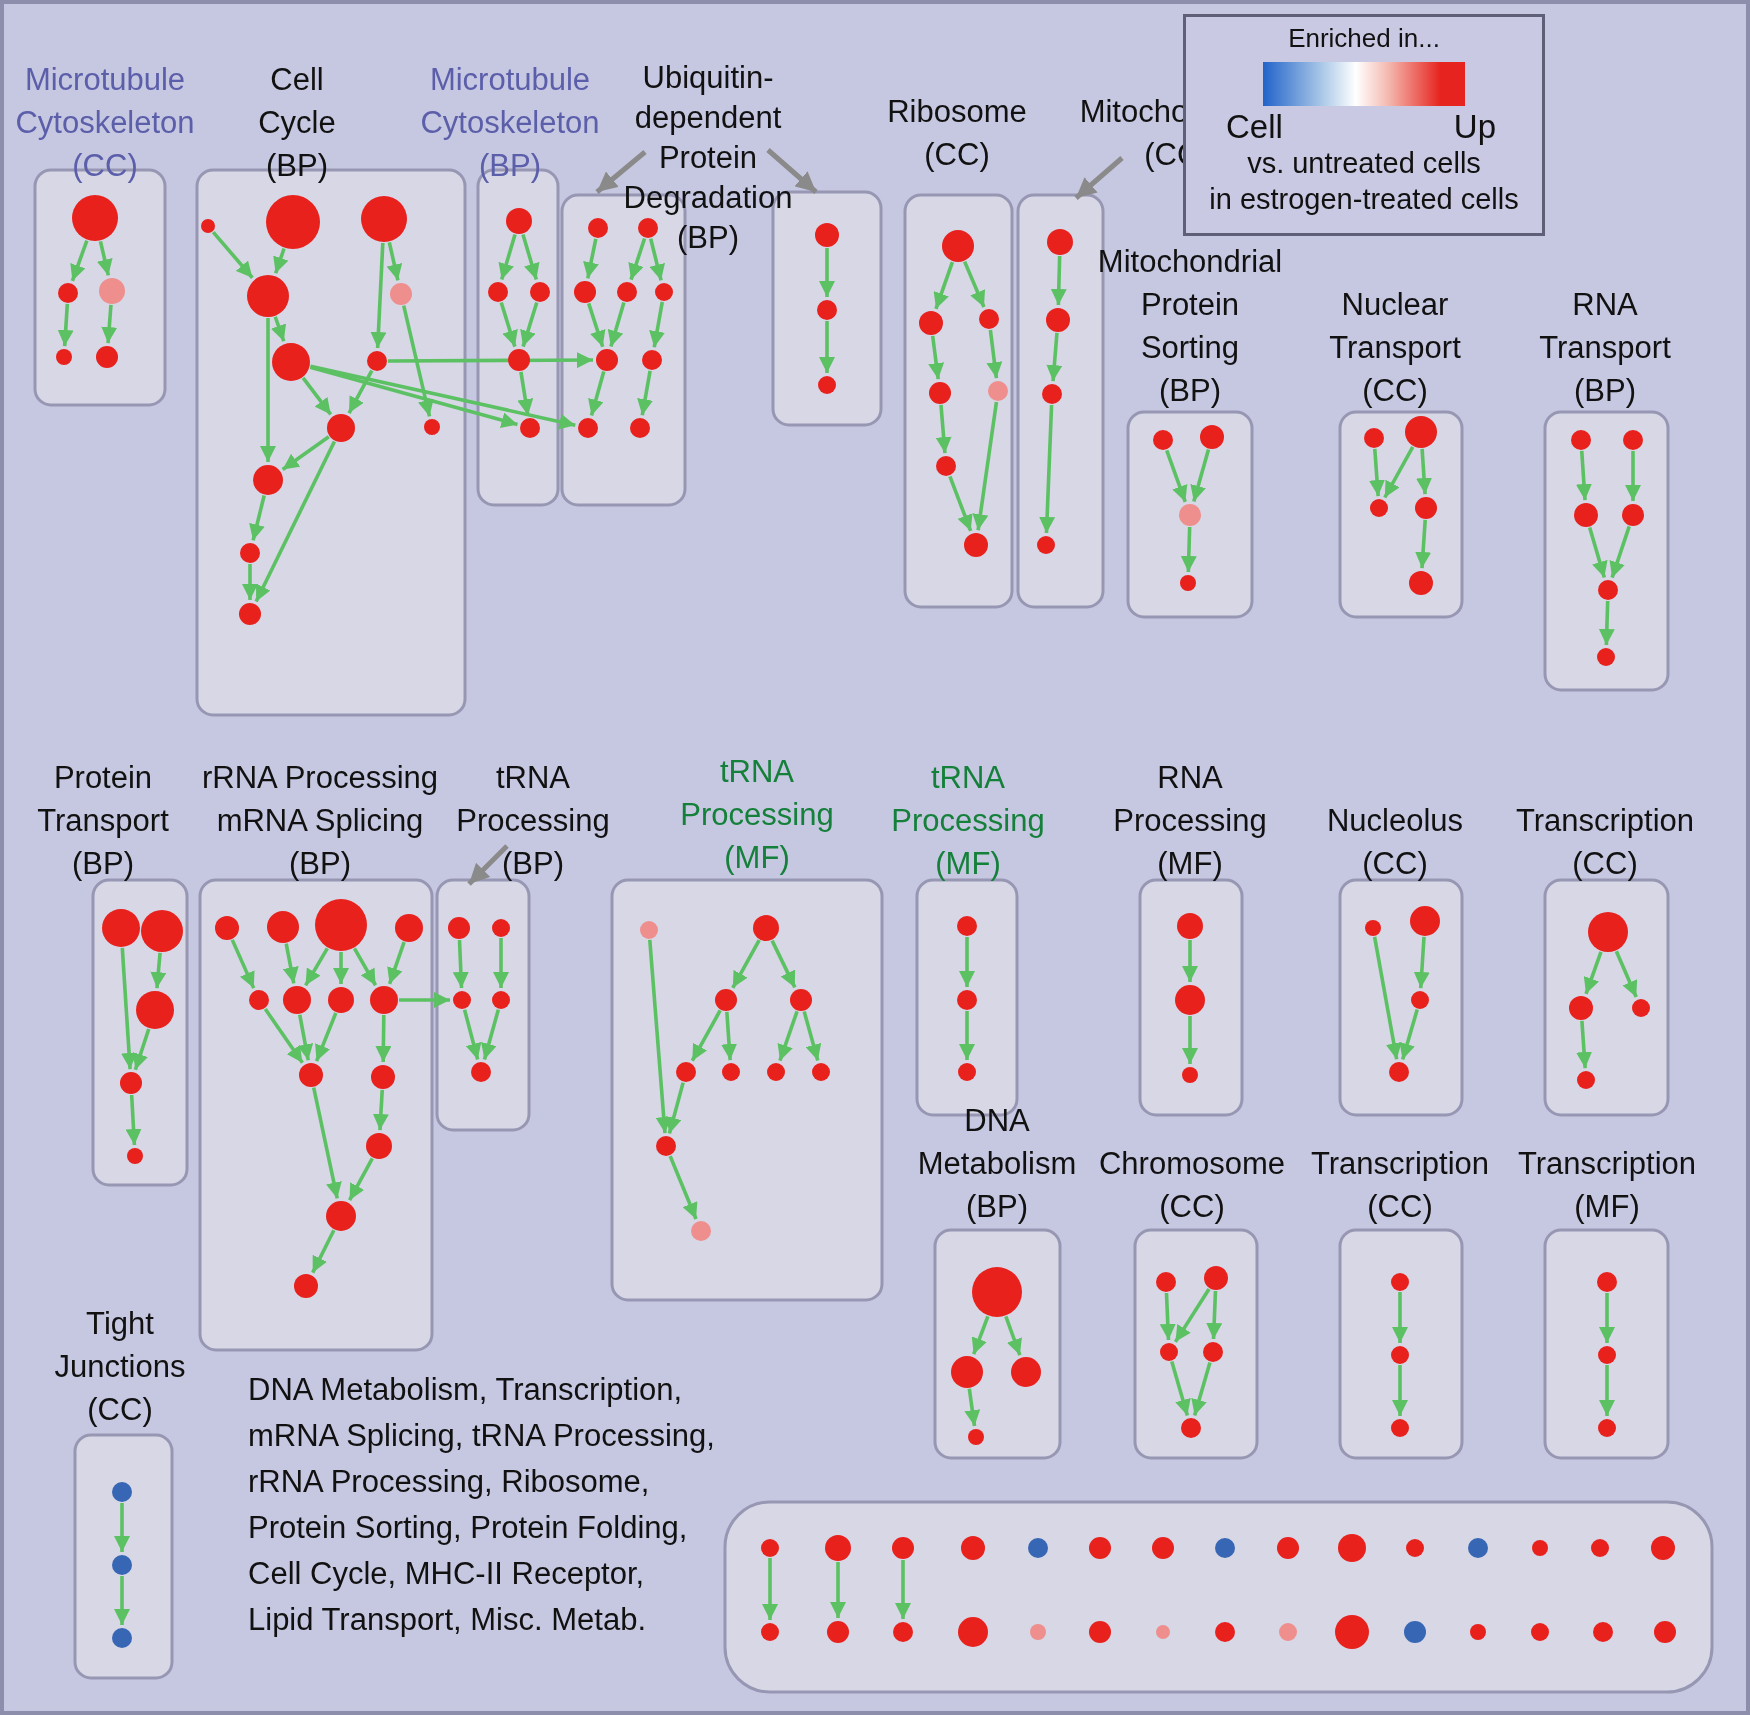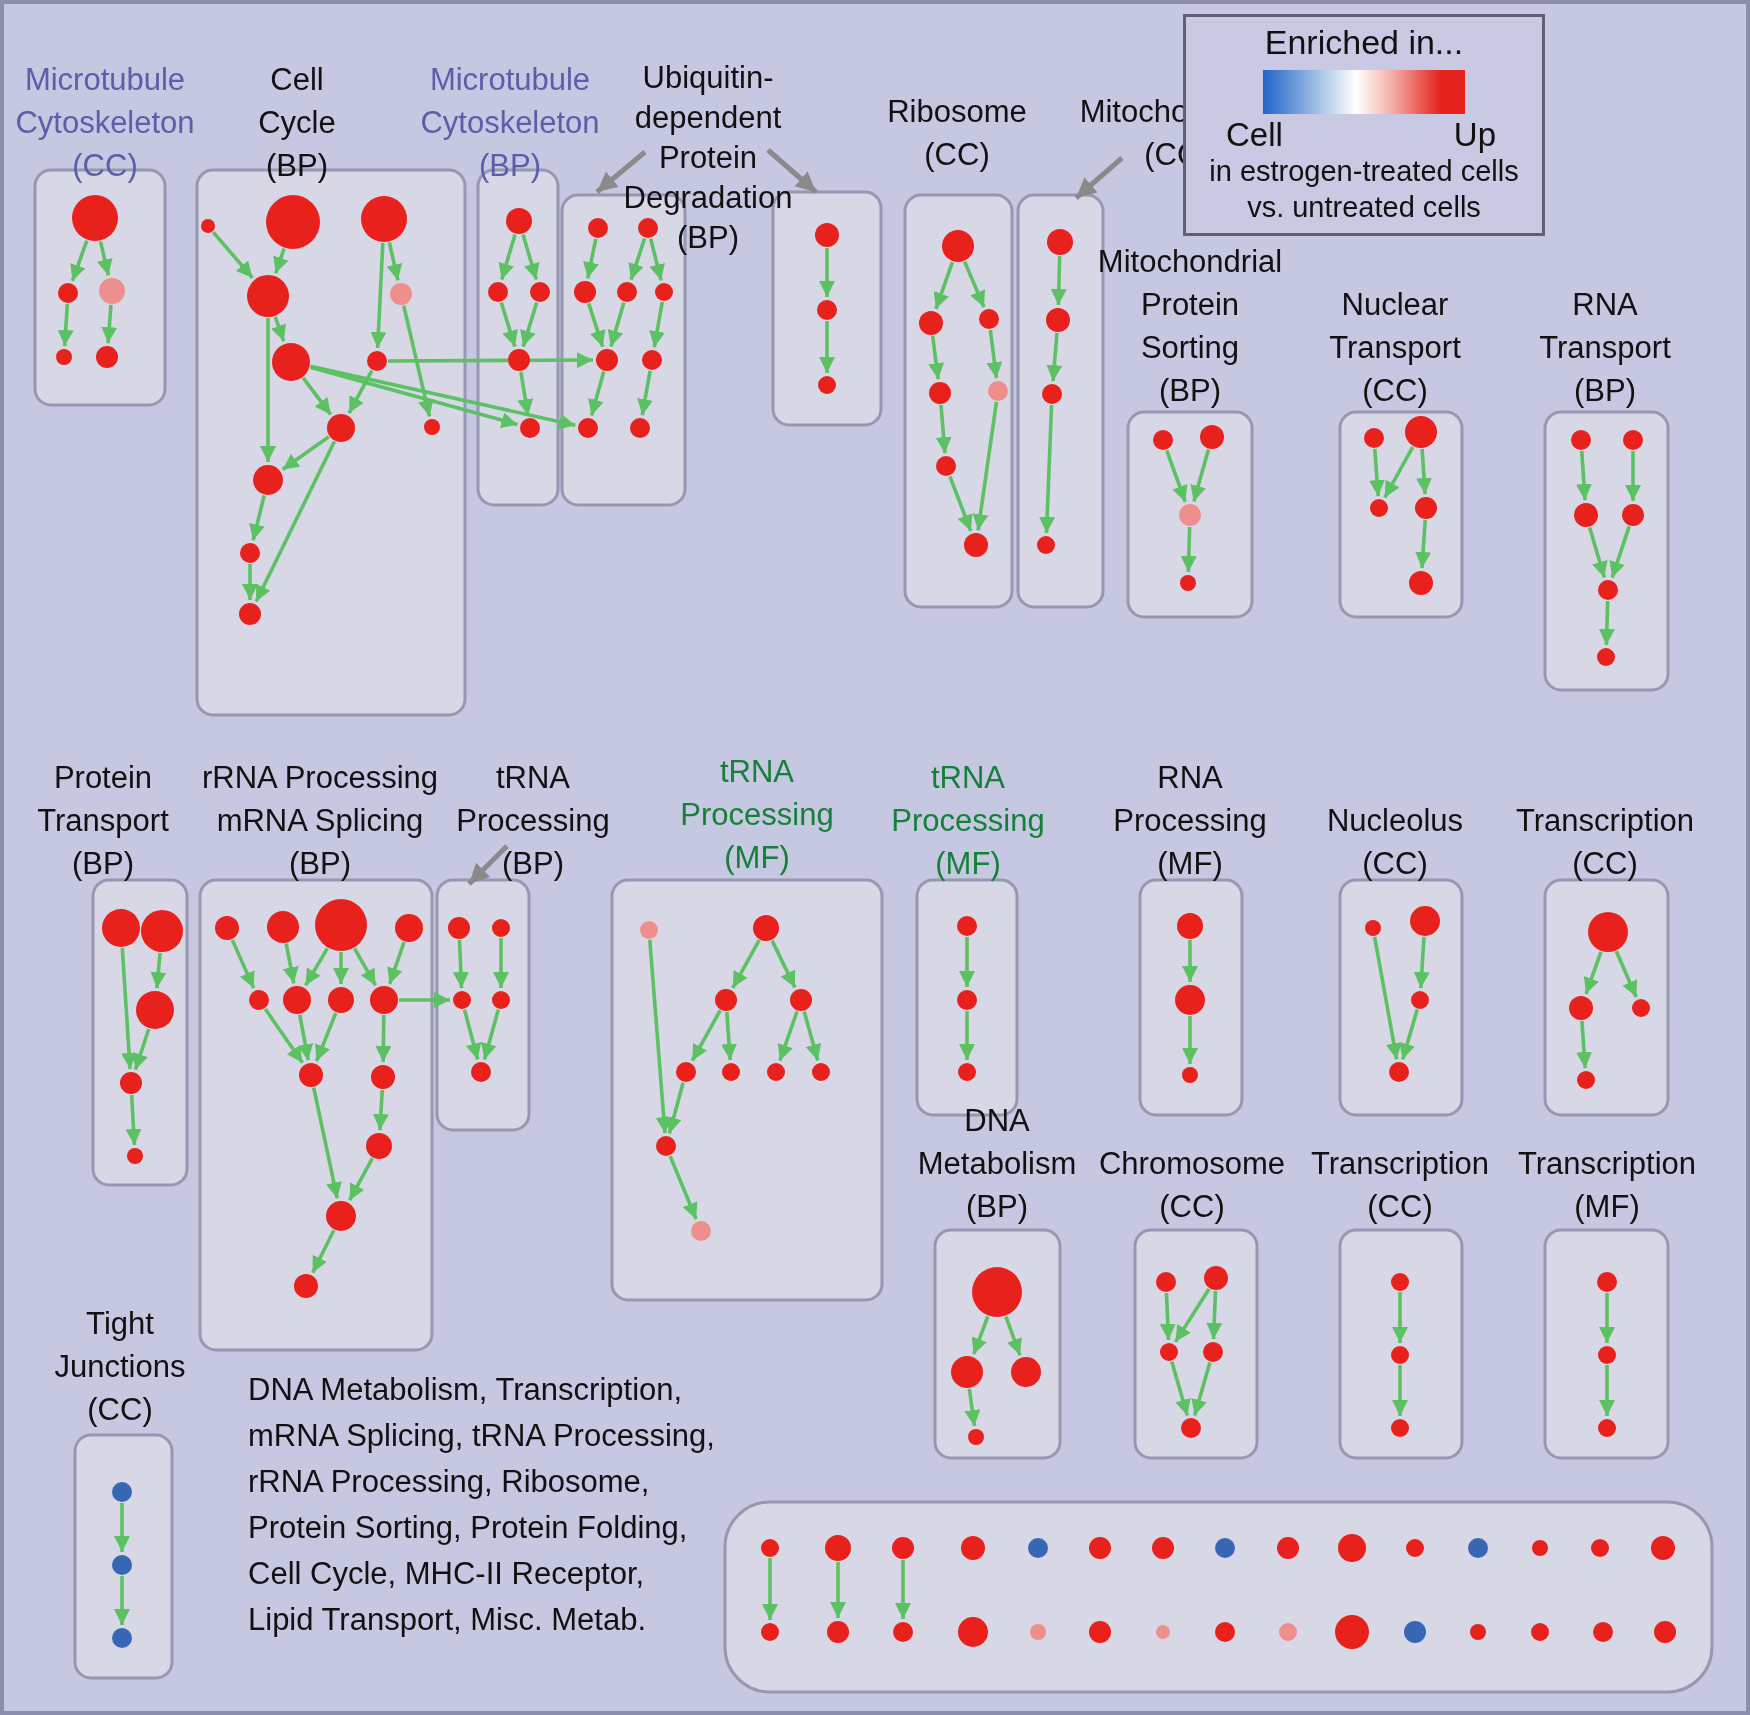--- a/index.html
+++ b/index.html
@@ -2,21 +2,21 @@
 <html><head>
 <meta charset="utf-8">
 <style>
   *{margin:0;padding:0;box-sizing:border-box;}
   body{font-family:"Liberation Sans",sans-serif;background:#9a9ab5;}
   .figure{position:relative;width:1750px;height:1715px;overflow:hidden;}
   #figure-svg{position:absolute;left:0;top:0;font-family:"Liberation Sans",sans-serif;}
   .legend{position:absolute;left:1183px;top:14px;width:362px;height:222px;
           border:3px solid #5f5f78;background:#c9c9e3;text-align:center;color:#111;
           font-family:"Liberation Sans",sans-serif;}
-  .legend-title{font-size:34px;padding-top:6px;}
+  .legend-title{font-size:26px;padding-top:6px;}
   .legend-bar{width:202px;height:44px;margin:8px auto 4px;}
   .legend-row{display:flex;justify-content:space-between;padding:0 46px 0 40px;font-size:33px;line-height:1.05;}
   .legend-sub{font-size:29px;line-height:1.25;}
 </style>
 </head>
 <body>
 
 <div class="figure">
   <svg id="figure-svg" width="1750" height="1715" viewBox="0 0 1750 1715">
       <defs>
@@ -360,16 +360,16 @@
       </g>
     </svg>
 
   <div class="legend">
     <div class="legend-title">Enriched in...</div>
     <div class="legend-bar" style="background: linear-gradient(90deg, rgb(34, 99, 201) 0%, rgb(174, 203, 232) 30%, rgb(255, 255, 255) 46%, rgb(244, 185, 176) 62%, rgb(230, 35, 30) 88%);"></div>
     <div class="legend-row">
       <span class="legend-down">Cell</span>
       <span class="legend-up">Up</span>
     </div>
+    <div class="legend-sub">vs. untreated cells</div>
     <div class="legend-sub">in estrogen-treated cells</div>
-    <div class="legend-sub">vs. untreated cells</div>
   </div>
 </div>
 
 </body></html>

